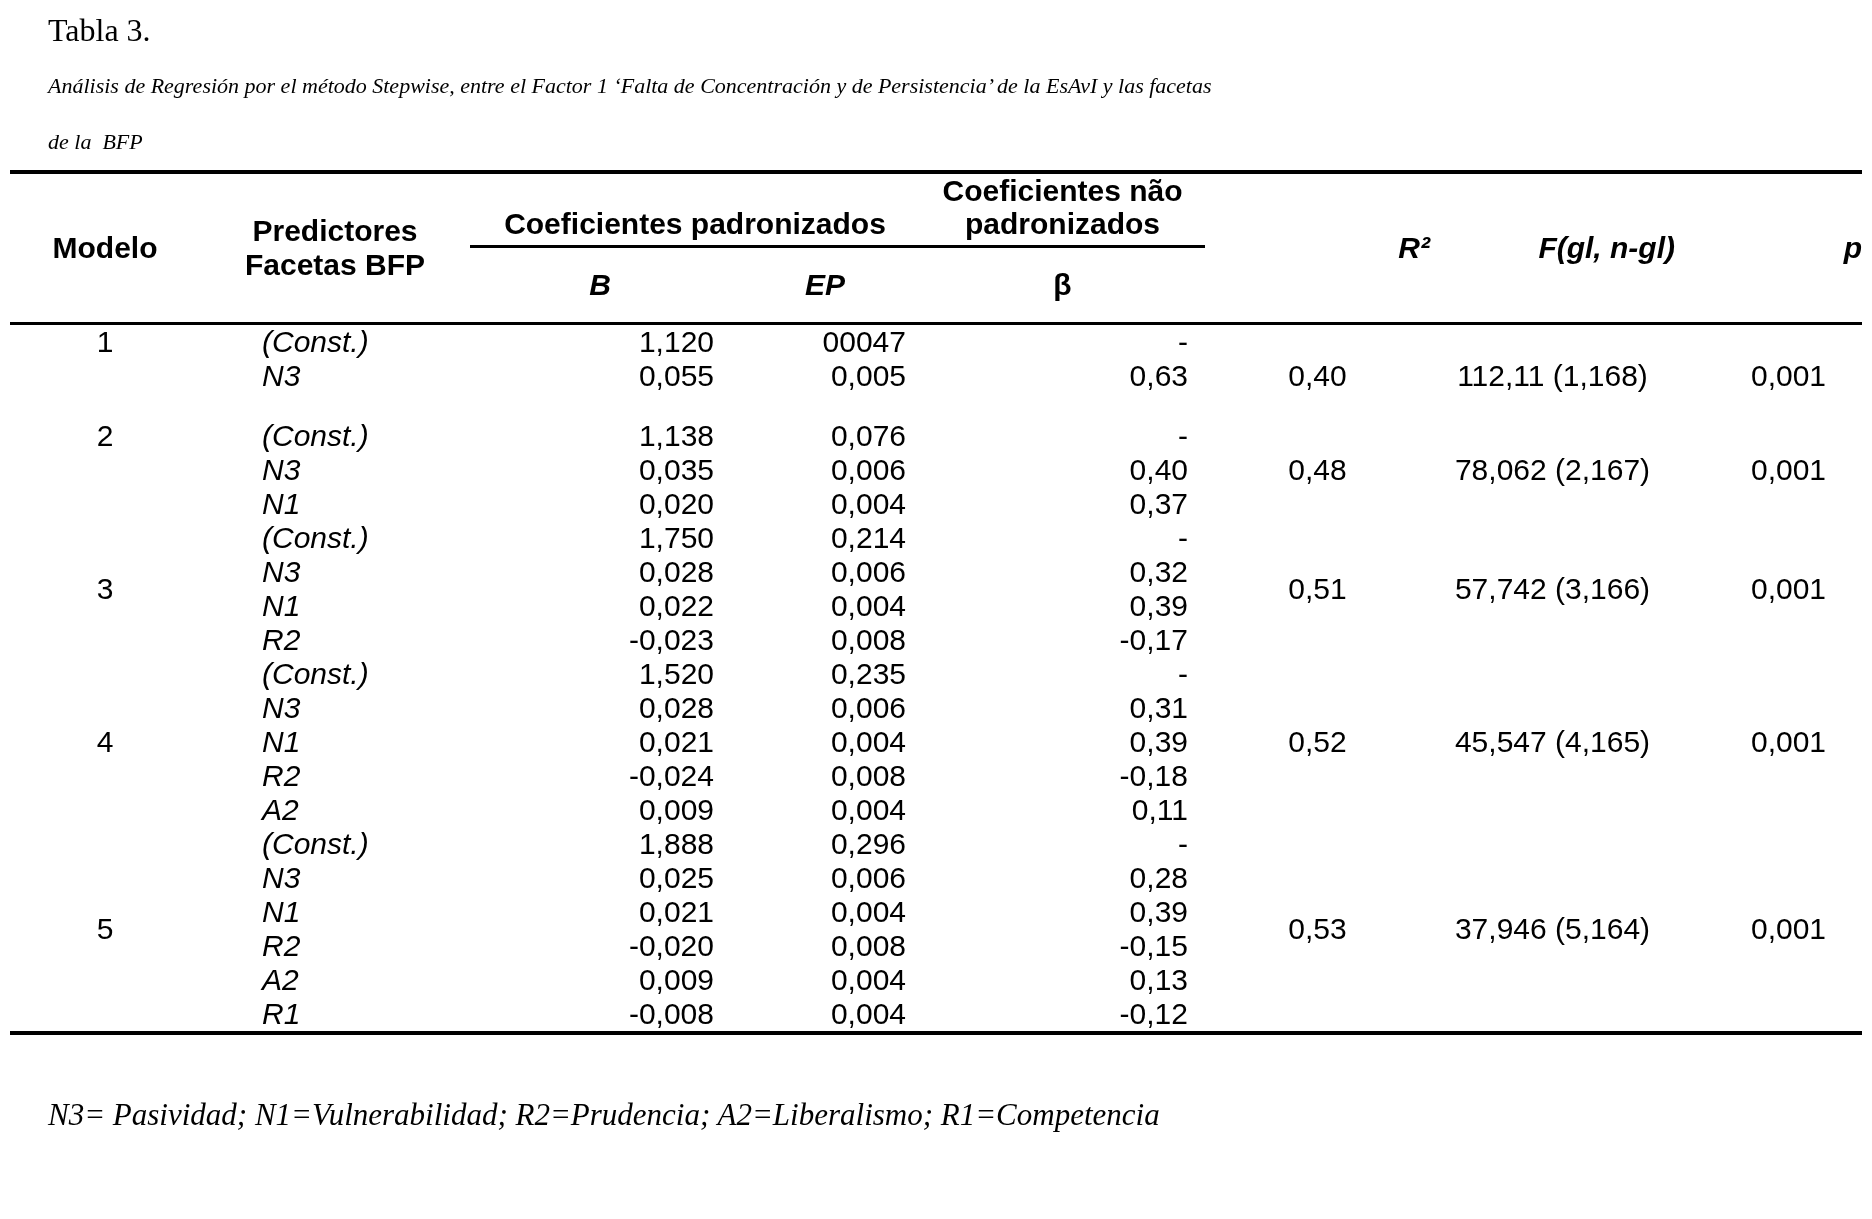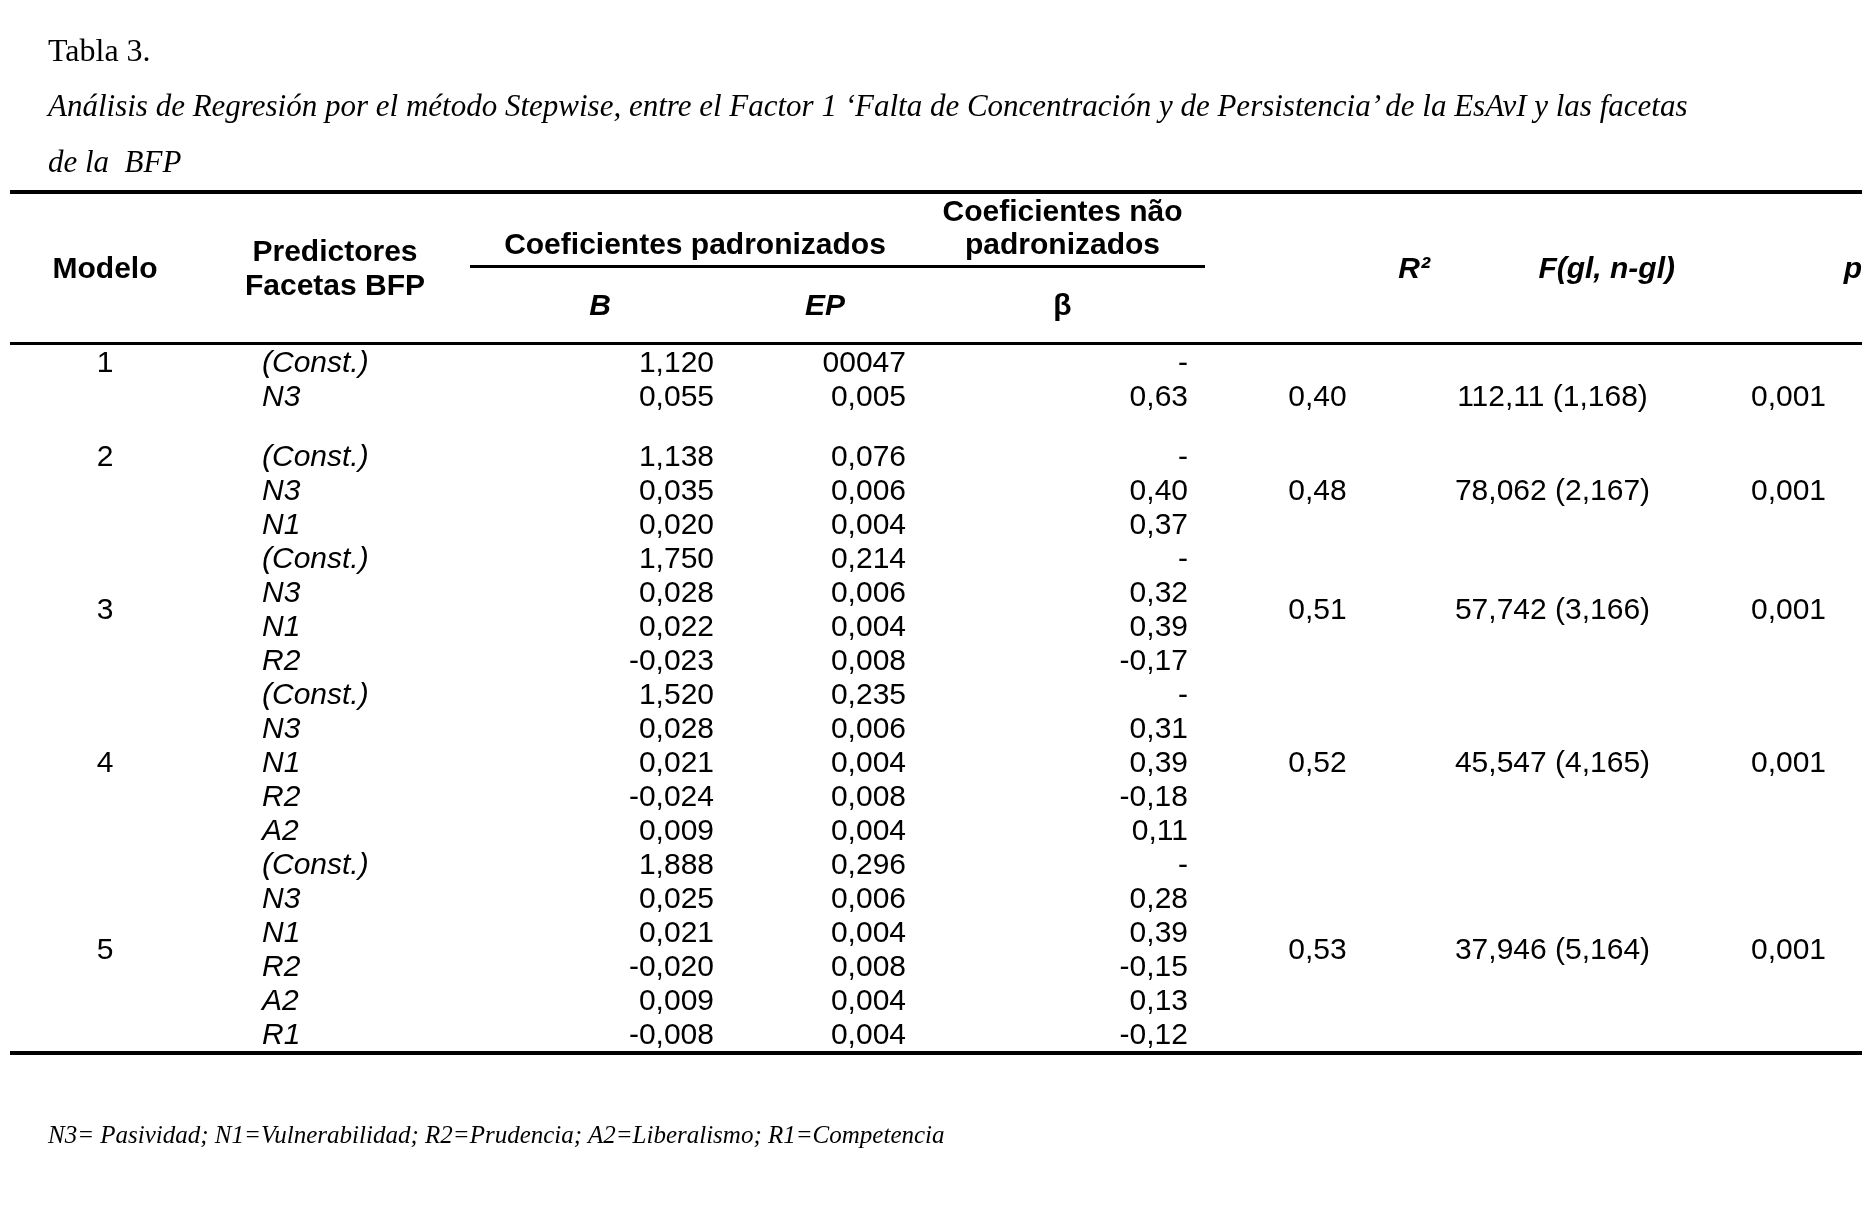--- a/index.html
+++ b/index.html
@@ -2,31 +2,31 @@
 <html><head>
 <meta charset="utf-8">
 <style>
   html, body { margin: 0; padding: 0; background: #ffffff; }
   body {
     width: 1872px; height: 1219px;
     font-family: "Liberation Serif", serif;
     color: #000000;
     overflow: hidden;
   }
-  .page { padding-top: 22px; }
+  .page { padding-top: 2px; }
 
   
   .caption { margin-left: 48px; }
   .caption p {
     margin: 0;
     font-size: 32px;
     line-height: 56px;
     white-space: pre;
   }
-  .caption p.em { font-style: italic; font-size: 31px; }
+  .caption p.em { font-style: italic; font-size: 22px; }
 
   
   table.reg {
     margin-left: 10px;
     width: 1852px;
     table-layout: fixed;
     border-collapse: collapse;
     border-top: 4px solid #000;
     border-bottom: 4px solid #000;
     font-family: "Liberation Sans", sans-serif;
@@ -60,21 +60,21 @@
   .c-beta   { text-align: right; padding-right: 17px; }
   .c-r2, .c-f { text-align: center; }
   .c-p      { text-align: center; padding-left: 40px; }
   .va-top    { vertical-align: top; }
   .va-bottom { vertical-align: bottom; }
 
   
   .footnote {
     margin: 58px 0 0 48px;
     font-style: italic;
-    font-size: 25px;
+    font-size: 31px;
     line-height: 44px;
     white-space: pre;
   }
 </style>
 </head>
 <body>
 
 <div class="page">
 
   <div class="caption">

